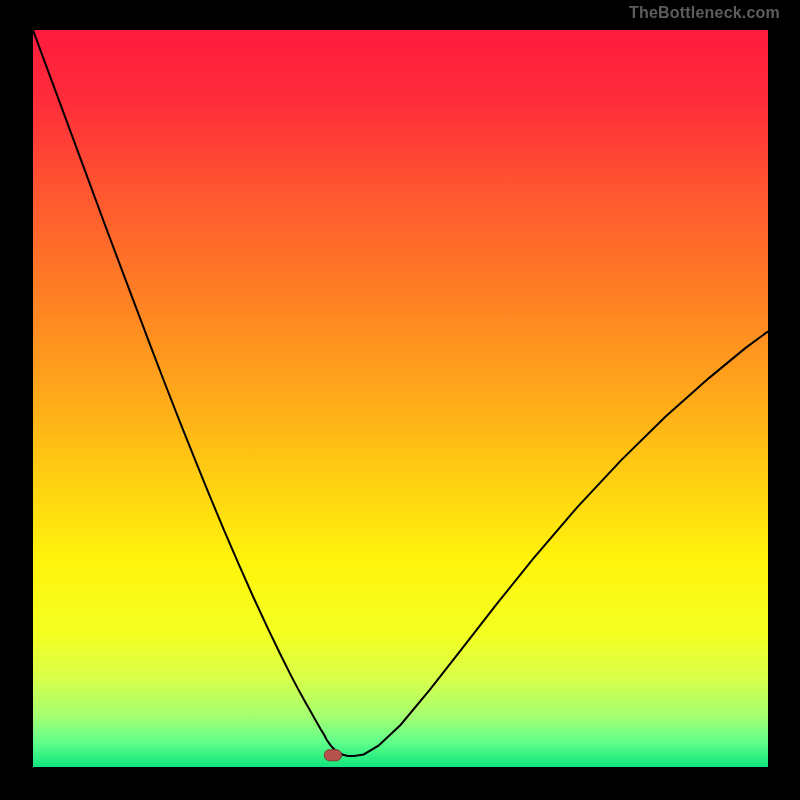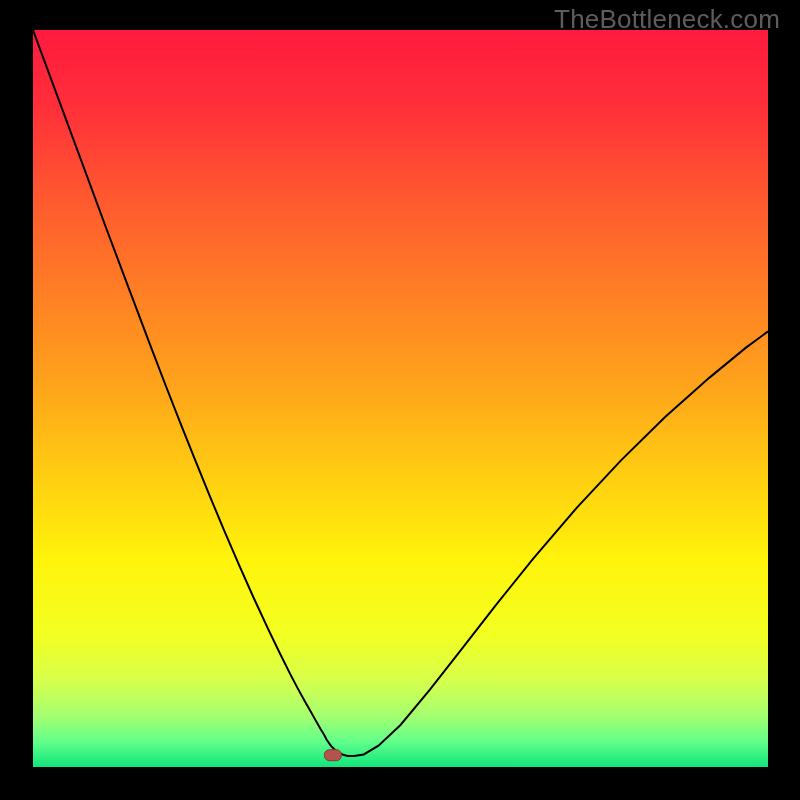--- a/index.html
+++ b/index.html
@@ -25,22 +25,22 @@
     top: 30px;
     width: 735px;
     height: 737px;
     overflow: hidden;
   }
   .watermark {
     position: absolute;
     top: 4px;
     right: 20px;
     color: #5d5d5d;
-    font-size: 26px;
-    font-weight: 400;
+    font-size: 16px;
+    font-weight: 700;
     letter-spacing: 0.2px;
   }
   svg {
     display: block;
   }
 </style>
 </head>
 <body>
 
 <div class="frame">

